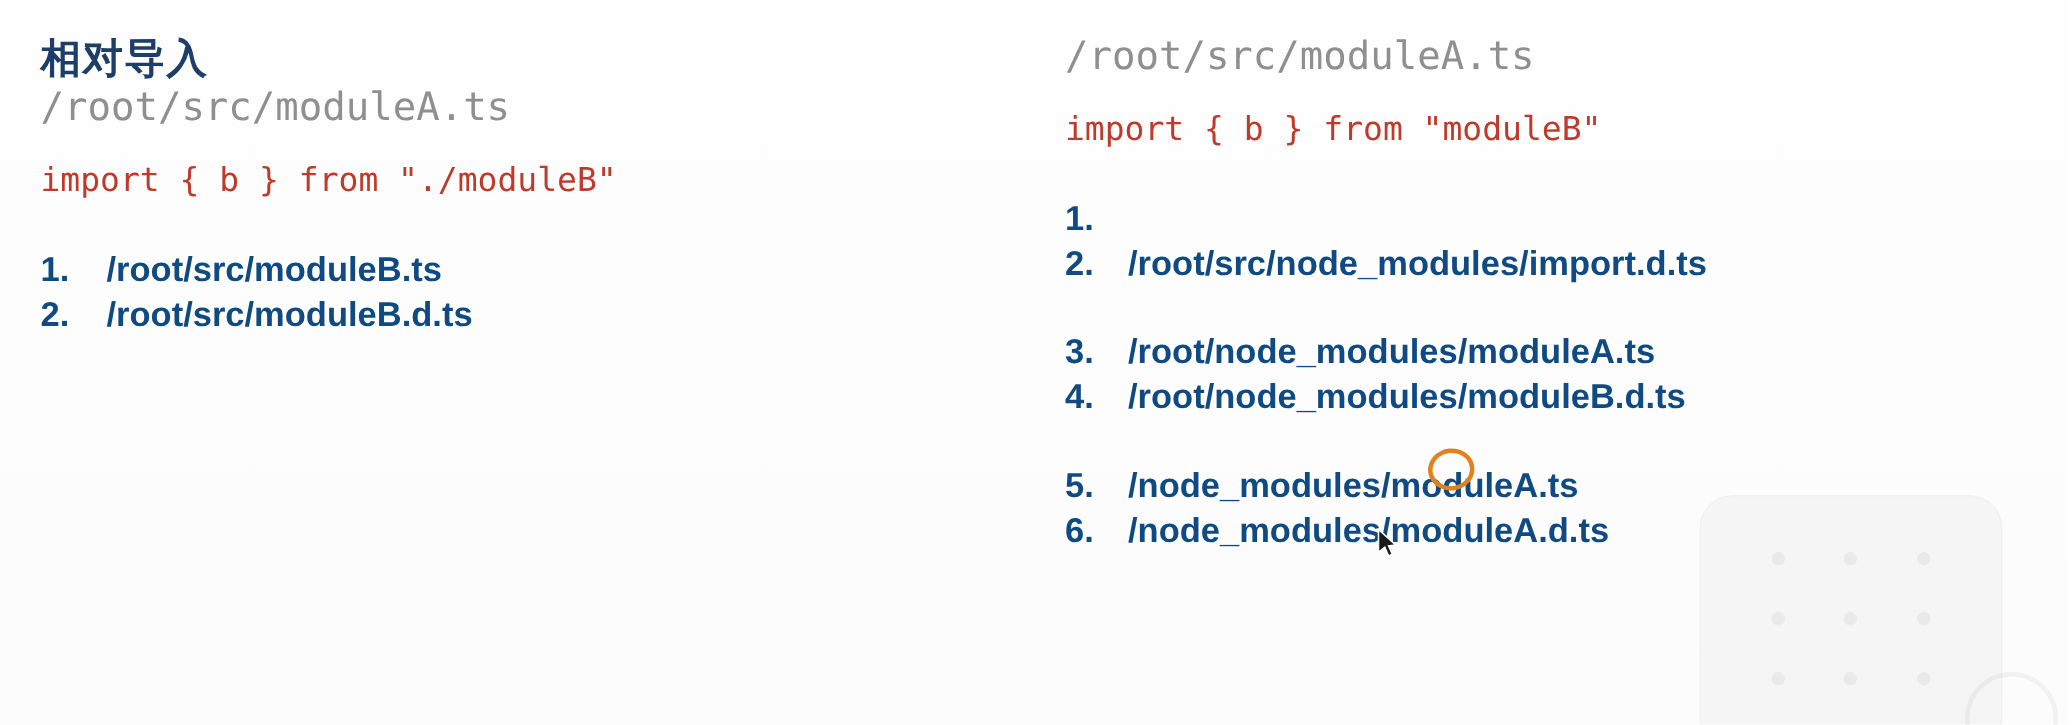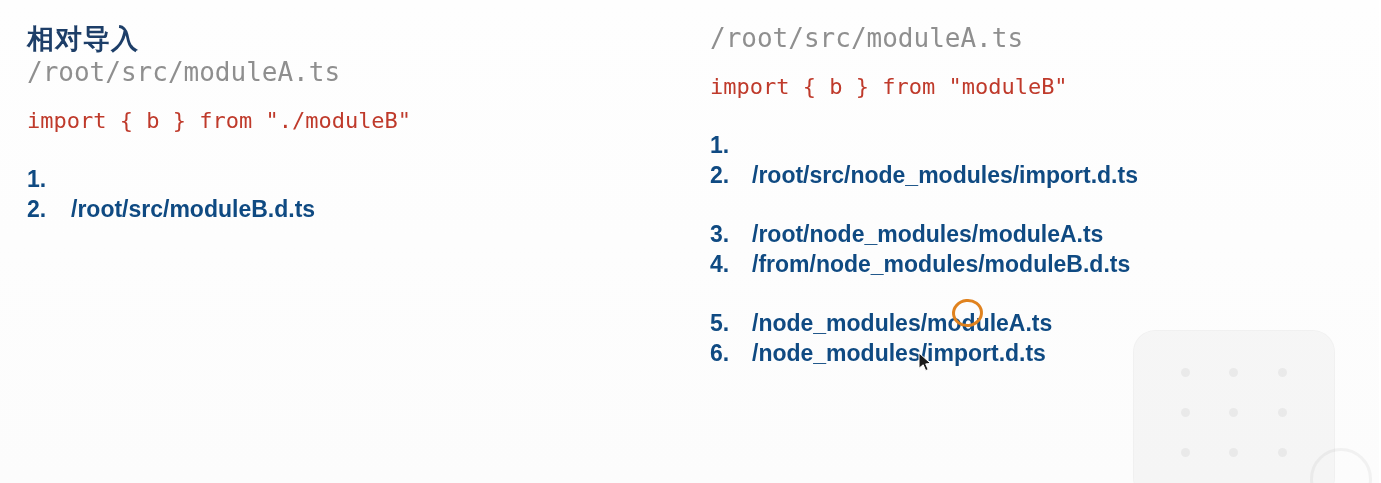--- a/index.html
+++ b/index.html
@@ -123,20 +123,21 @@
 <div class="slide">
 
   <section class="col col-left">
     <h2 class="section-title">相对导入</h2>
     <div class="filepath">/root/src/moduleA.ts</div>
     <div class="import-code">import { b } from "./moduleB"</div>
     <div class="res-list">
       <div class="res-group">
         <div class="res-item">
           <span class="res-num">1.</span>
+          <span class="res-path">/root/src/moduleB.ts</span>
         </div>
         <div class="res-item">
           <span class="res-num">2.</span>
           <span class="res-path">/root/src/moduleB.d.ts</span>
         </div>
       </div>
     </div>
   </section>
 
   <section class="col col-right">
@@ -152,31 +153,31 @@
           <span class="res-path">/root/src/node_modules/import.d.ts</span>
         </div>
       </div>
       <div class="res-group">
         <div class="res-item">
           <span class="res-num">3.</span>
           <span class="res-path">/root/node_modules/moduleA.ts</span>
         </div>
         <div class="res-item">
           <span class="res-num">4.</span>
-          <span class="res-path">/from/node_modules/moduleB.d.ts</span>
+          <span class="res-path">/root/node_modules/moduleB.d.ts</span>
         </div>
       </div>
       <div class="res-group">
         <div class="res-item">
           <span class="res-num">5.</span>
           <span class="res-path">/node_modules/moduleA.ts</span>
         </div>
         <div class="res-item">
           <span class="res-num">6.</span>
-          <span class="res-path">/node_modules/import.d.ts</span>
+          <span class="res-path">/node_modules/moduleA.d.ts</span>
         </div>
       </div>
     </div>
   </section>
 
   <div class="highlight-circle"></div>
 
   <div class="watermark">
     <div class="watermark-dots">
       <span class="watermark-dot"></span>

